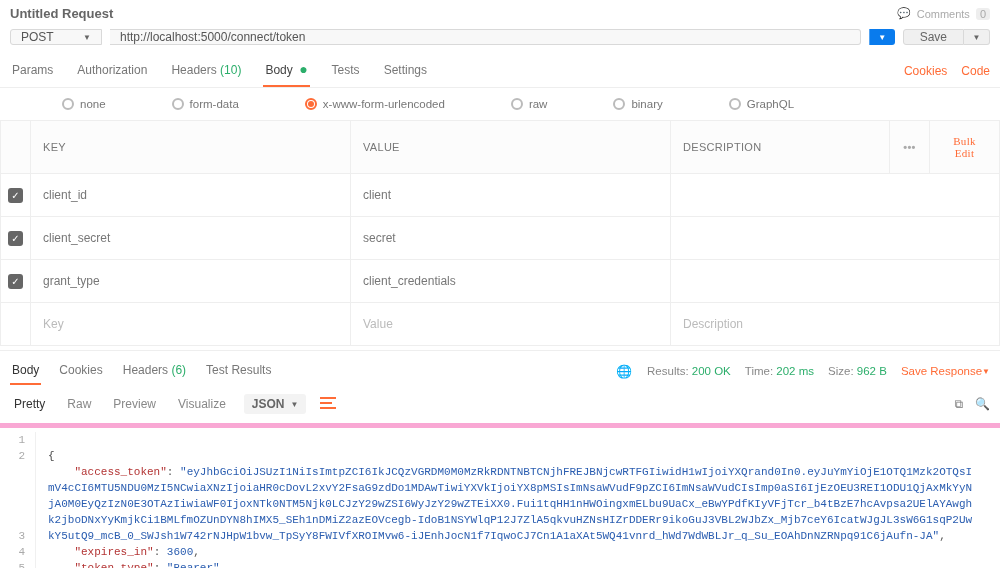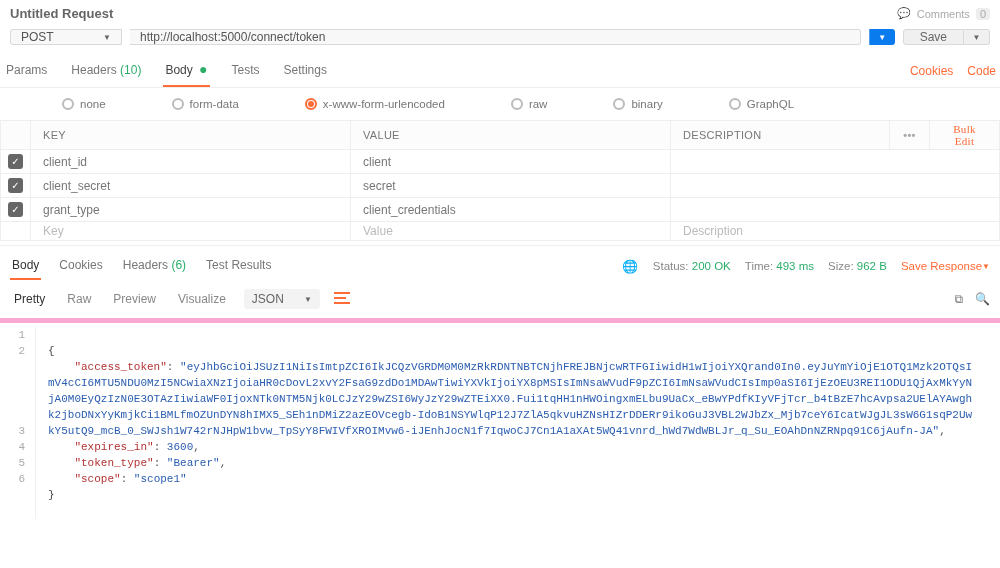--- a/index.html
+++ b/index.html
@@ -26,21 +26,21 @@
   .topbar .comments .count {
     background: #eee; border-radius: 3px; padding: 0 4px;
   }
 
   
   .req-row {
     display: flex; align-items: stretch; gap: 8px;
     padding: 6px 10px 10px 10px;
   }
   .method-select {
-    width: 112px; border: 1px solid #d9d9d9; background: #f8f8f8;
+    width: 92px; border: 1px solid #d9d9d9; background: #f8f8f8;
     display: flex; align-items: center; justify-content: space-between;
     padding: 0 10px; font-size: 12px; color: #555;
     border-radius: 3px 0 0 3px;
   }
   .url-input {
     flex: 1; border: 1px solid #d9d9d9; border-left: none;
     background: #f8f8f8; padding: 0 10px; display: flex; align-items: flex-start;
     color: #555; border-radius: 0 3px 3px 0;
   }
   .send-btn-wrap { display: flex; }
@@ -61,21 +61,21 @@
     display: flex; align-items: center;
   }
   .save-caret {
     background: #f0f0f0; border: 1px solid #d9d9d9; border-left: none;
     width: 26px; display: flex; align-items: center; justify-content: center;
     border-radius: 0 3px 3px 0;
   }
 
   
   .tabs-row {
-    display: flex; align-items: center; padding: 0 4px;
+    display: flex; align-items: center; padding: 0 10px;
     border-bottom: 1px solid #eee;
     gap: 29px;
   }
   .tabs { display: flex; gap: 20px; }
   .tab {
     padding: 8px 2px; color: #777; font-size: 12px; cursor: pointer;
     border-bottom: 2px solid transparent;
   }
   .count-inline { color: #2cae6b; }
   .tab.active { color: #444; border-bottom-color: #ff6c37; }
@@ -96,21 +96,21 @@
   }
   .radio.selected .radio-circle { border-color: #ff6c37; }
   .radio.selected .radio-circle::after {
     content: ""; display: block; width: 6px; height: 6px; border-radius: 50%;
     background: #ff6c37; margin: 1px;
   }
 
   
   .kv-table { width: 100%; border-collapse: collapse; }
   .kv-table th, .kv-table td {
-    border: 1px solid #eee; padding: 2px 12px; font-size: 12px; text-align: left;
+    border: 1px solid #eee; padding: 14px 12px; font-size: 12px; text-align: left;
     color: #777; font-weight: normal;
   }
   .kv-table th { background: #fcfcfc; font-size: 11px; letter-spacing: .3px; }
   .kv-table .check-col { width: 30px; text-align: center; padding: 4px; }
   .kv-table .key-col { width: 320px; }
   .kv-table .val-col { width: 320px; }
   .kv-table .extras-col { width: 40px; text-align: center; color: #aaa; font-weight: bold; }
   .kv-table .bulk-col { width: 70px; text-align: center; }
   .kv-table .bulk-col a { color: #ff6c37; font-size: 11px; font-family: Liberation Serif, serif; }
   .kv-table .placeholder { color: #bbb; }
@@ -133,21 +133,21 @@
   .resp-status .save-resp { color: #ff6c37; display: flex; align-items: center; gap: 0; }
 
   .viewer-bar {
     display: flex; align-items: center; gap: 14px; padding: 8px 10px;
     border-bottom: 5px solid #f9a8d4;
   }
   .viewer-tab { color: #888; cursor: pointer; padding: 4px 4px; }
   .viewer-tab.active { color: #333; }
   .json-dd {
     background: #f3f3f3; padding: 3px 8px; border-radius: 3px; color: #666;
-    display: flex; align-items: center; gap: 20px;
+    display: flex; align-items: center; gap: 6px; font-weight: bold;
   }
   .wrap-icon {
     width: 18px; height: 14px; display: inline-block;
   }
   .wrap-icon span {
     display: block; height: 2px; background: #ff6c37; margin-bottom: 3px;
   }
   .viewer-right { margin-left: auto; display: flex; gap: 12px; color: #777; }
 
   
@@ -201,20 +201,21 @@
     </div>
     <div class="save-caret">
       <span class="caret-down">▼</span>
     </div>
   </div>
 </div>
 
 <div class="tabs-row">
   <div class="tabs">
     <div class="tab">Params</div>
+    <div class="tab">Authorization</div>
     <div class="tab">
       <span>Headers</span>
       <span class="count-inline">(10)</span>
     </div>
     <div class="tab active">
       <span>Body</span>
       <span class="dot">●</span>
     </div>
     <div class="tab">Tests</div>
     <div class="tab">Settings</div>
@@ -297,26 +298,26 @@
     <div class="resp-tab">Cookies</div>
     <div class="resp-tab">
       <span>Headers</span>
       <span class="count-inline">(6)</span>
     </div>
     <div class="resp-tab">Test Results</div>
   </div>
   <div class="resp-status">
     <span class="globe icon-btn">🌐</span>
     <span>
-      <span>Status:</span>
+      <span>Results:</span>
       <span class="ok">200 OK</span>
     </span>
     <span>
       <span>Time:</span>
-      <span class="ok">493 ms</span>
+      <span class="ok">202 ms</span>
     </span>
     <span>
       <span>Size:</span>
       <span class="ok">962 B</span>
     </span>
     <span class="save-resp">
       <span>Save Response</span>
       <span class="caret-down" style="color:#ff6c37">▼</span>
     </span>
   </div>

